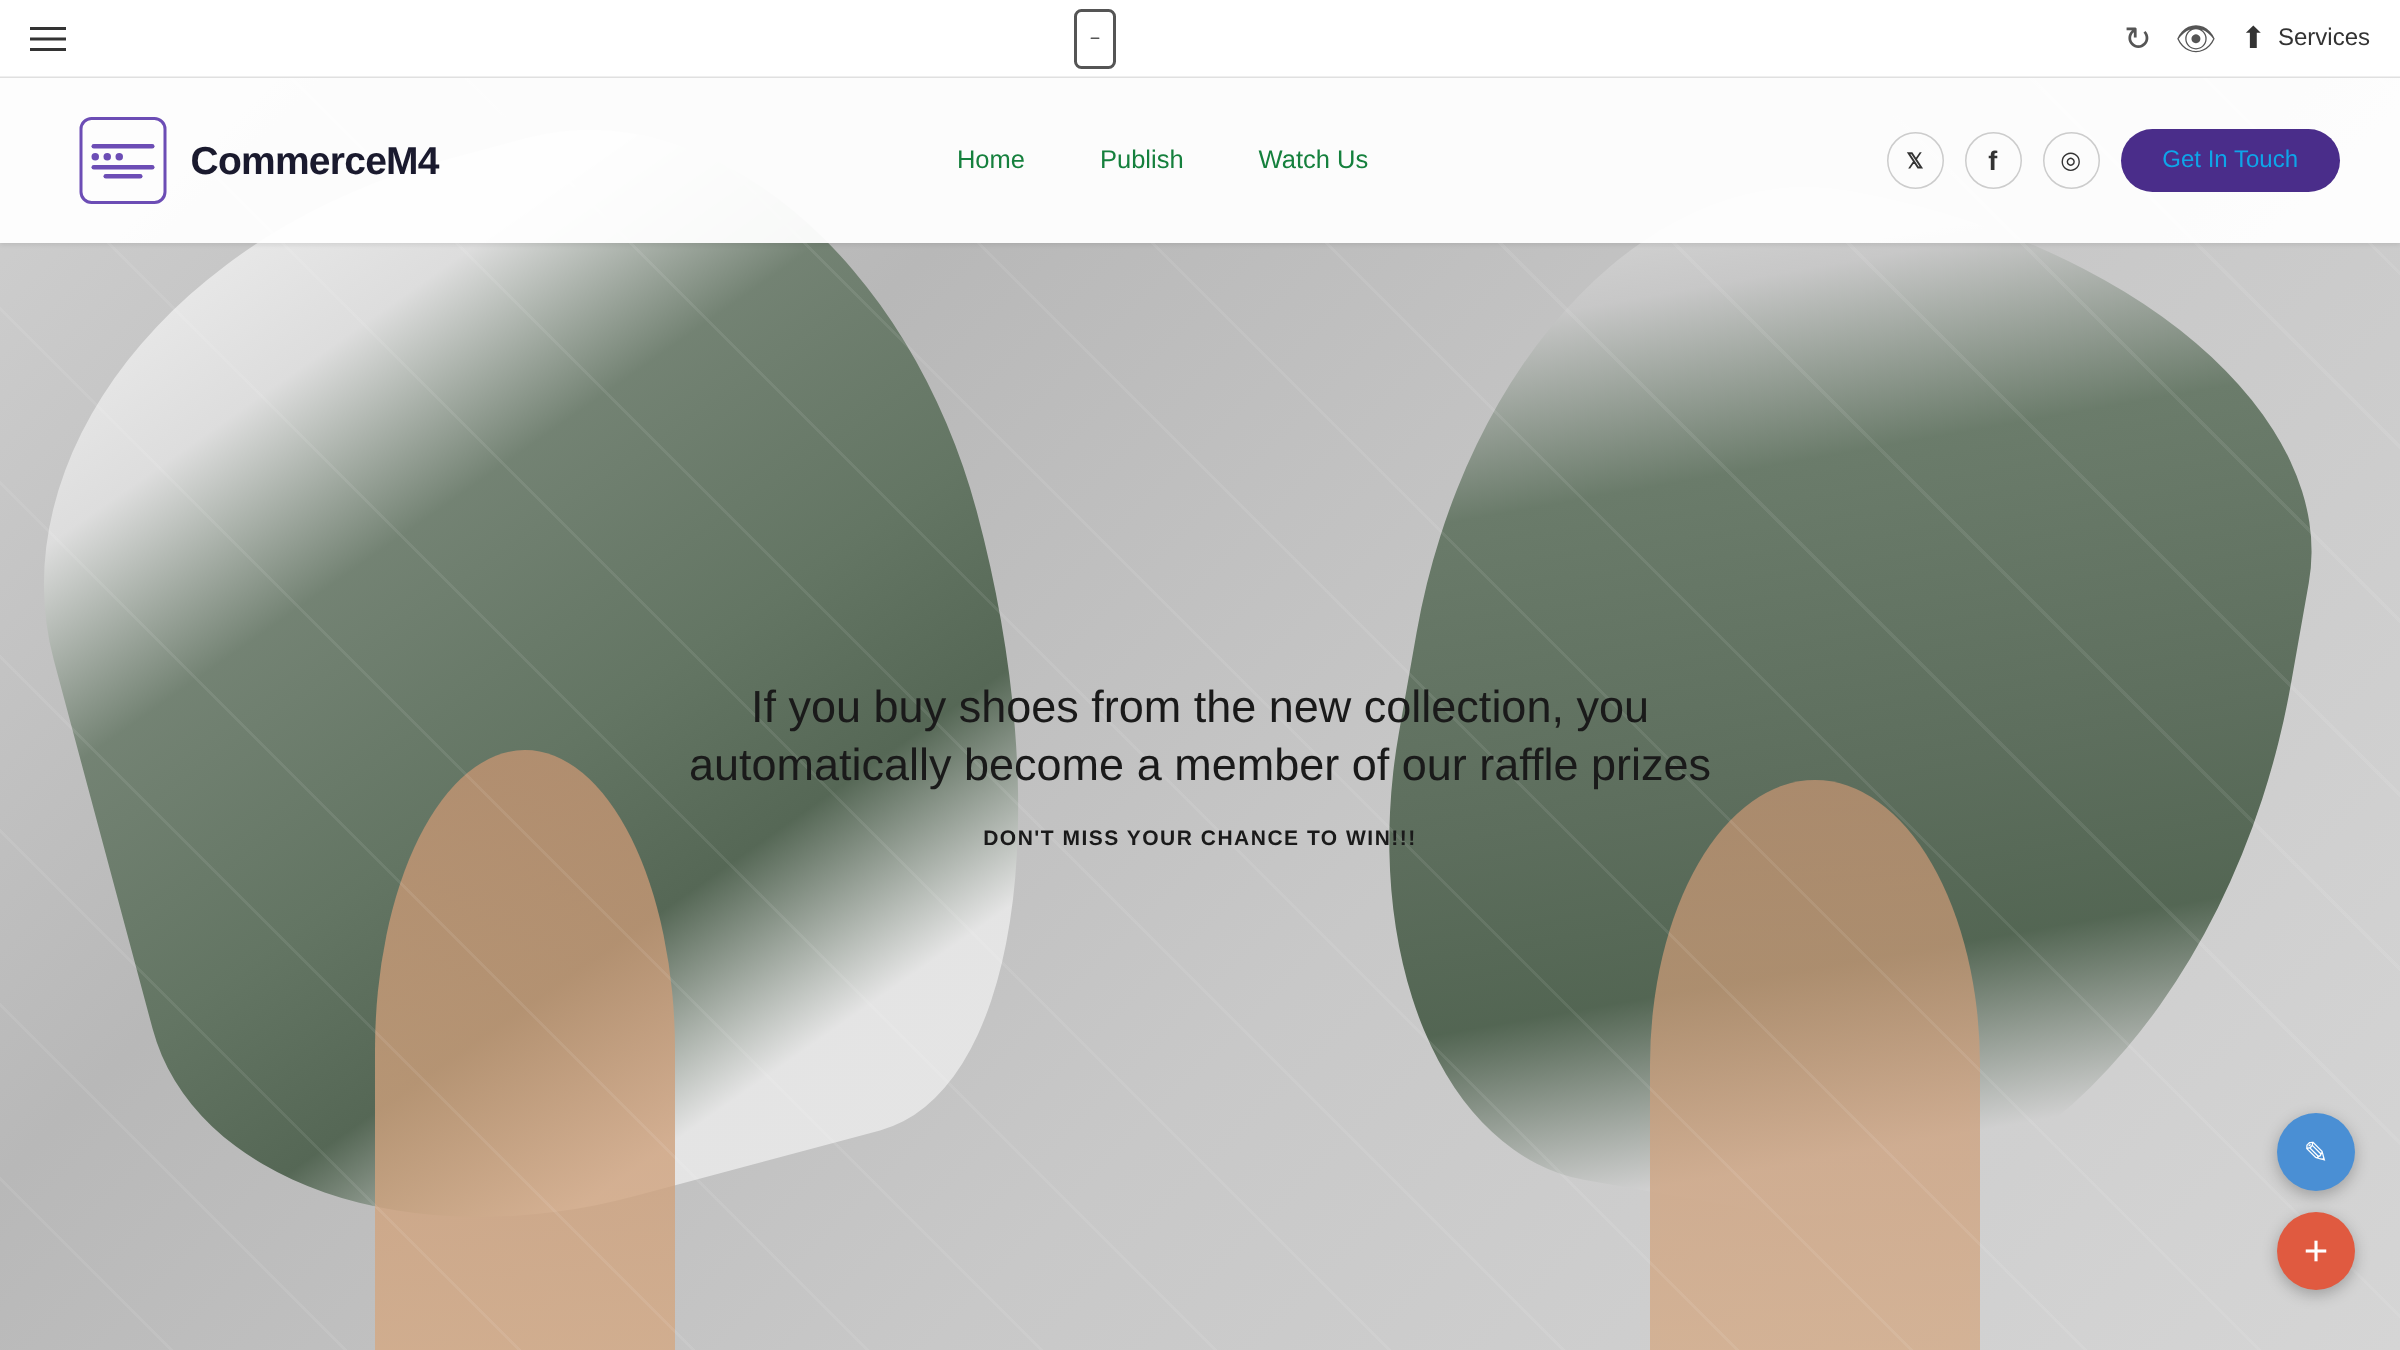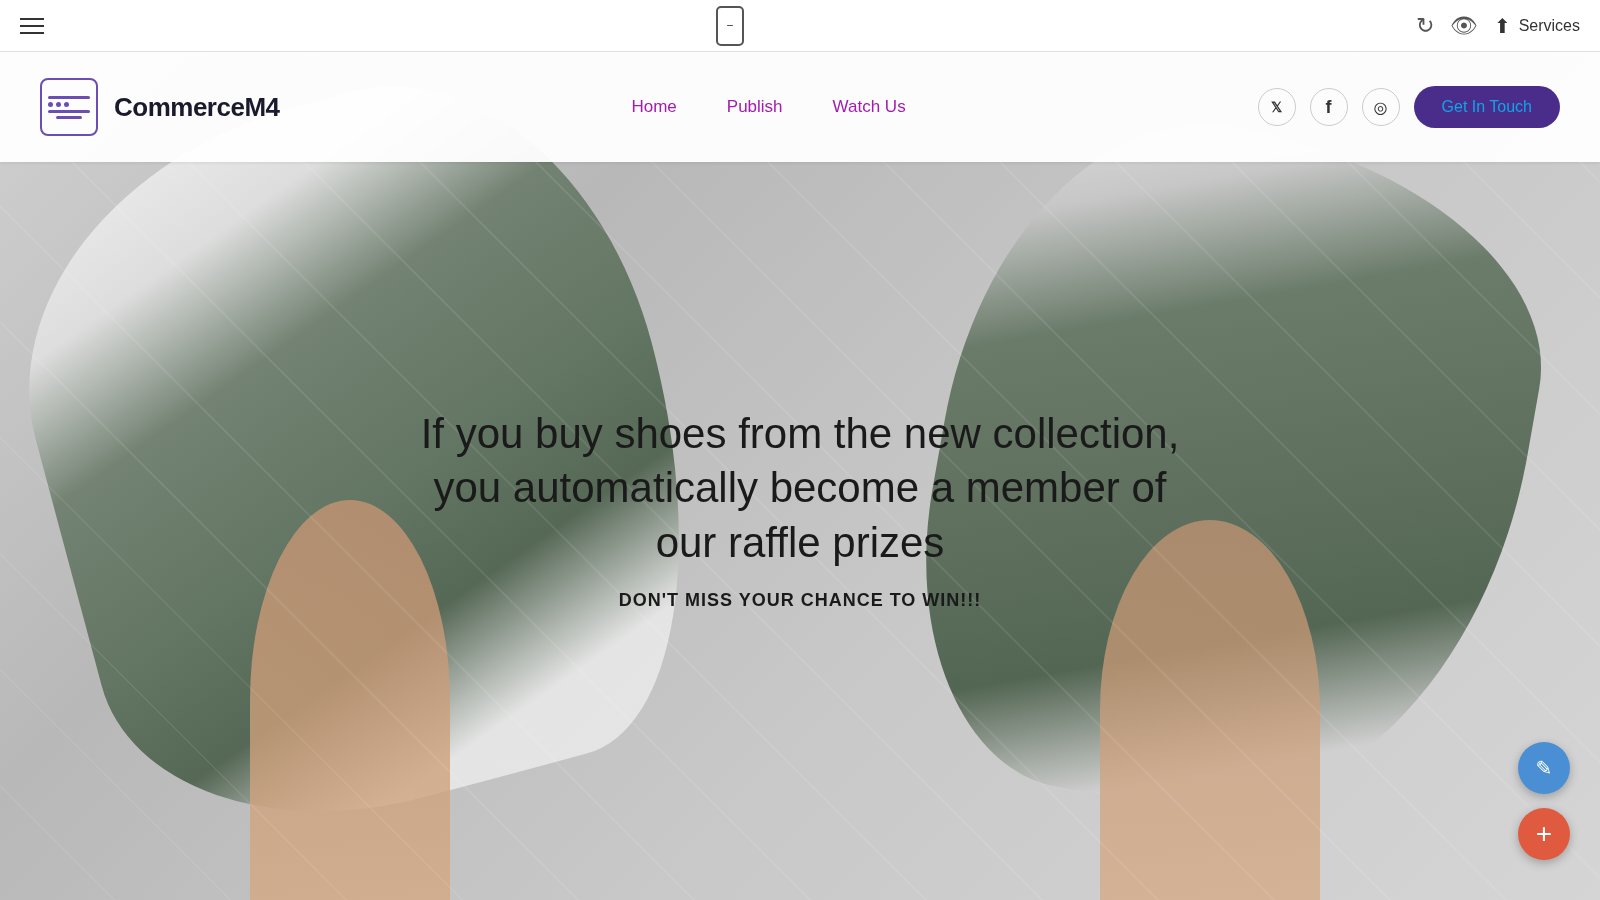--- a/index.html
+++ b/index.html
@@ -124,20 +124,21 @@
       align-items: center;
       padding: 0 40px;
       justify-content: space-between;
       box-shadow: 0 1px 3px rgba(0,0,0,0.08);
     }
 
     .logo-area {
       display: flex;
       align-items: center;
       gap: 16px;
+      margin-left: 13px;
     }
 
     .logo-icon {
       width: 58px;
       height: 58px;
       border: 2px solid #6c4db5;
       border-radius: 8px;
       display: flex;
       align-items: center;
       justify-content: center;
@@ -177,21 +178,21 @@
     }
 
     .nav-links {
       display: flex;
       align-items: center;
       gap: 50px;
     }
 
     .nav-link {
       font-size: 17px;
-      color: #a21caf;
+      color: #15803d;
       text-decoration: none;
       font-weight: 400;
     }
 
     .nav-actions {
       display: flex;
       align-items: center;
       gap: 14px;
     }
 
@@ -228,31 +229,31 @@
       left: 0; right: 0; bottom: 0;
       display: flex;
       flex-direction: column;
       align-items: center;
       justify-content: center;
       z-index: 5;
       padding: 20px;
     }
 
     .hero-headline {
-      font-size: 42px;
+      font-size: 30px;
       color: #1a1a1a;
       text-align: center;
       max-width: 760px;
       line-height: 1.3;
       font-weight: 400;
       margin-bottom: 20px;
     }
 
     .hero-subheadline {
-      font-size: 18px;
+      font-size: 14px;
       font-weight: 700;
       color: #1a1a1a;
       text-align: center;
       letter-spacing: 1px;
       margin-bottom: 44px;
     }
 
     .play-btn-wrap {
       display: flex;
       flex-direction: column;

